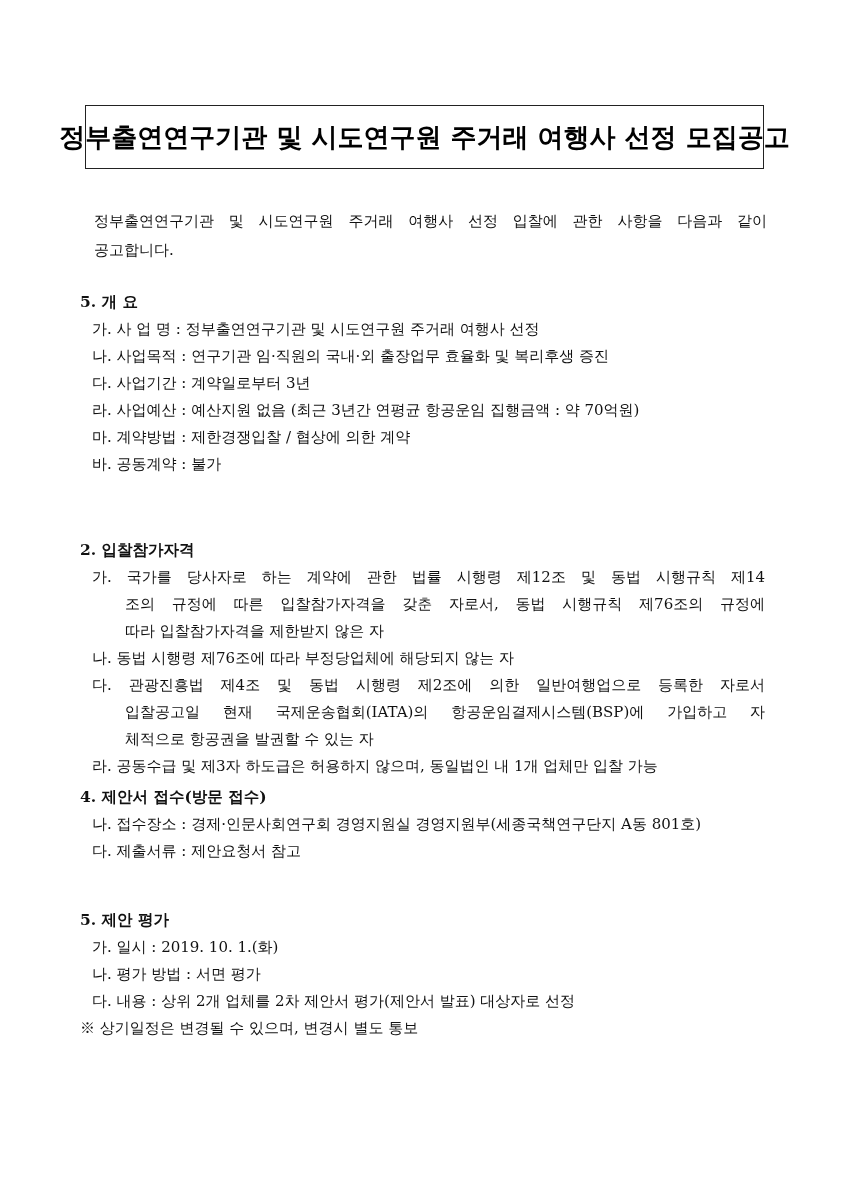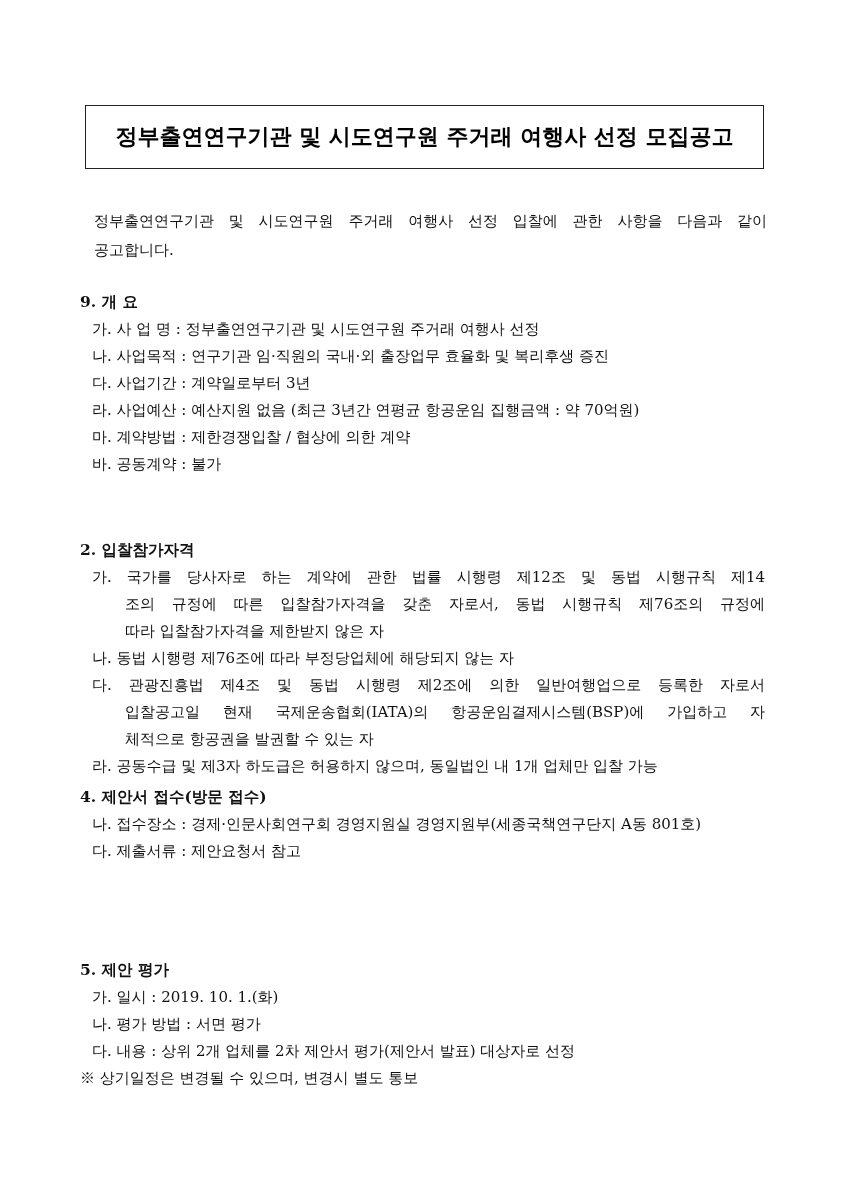--- a/index.html
+++ b/index.html
@@ -23,21 +23,21 @@
       height: 64px;
       border: 1.5px solid #222222;
       box-sizing: border-box;
       display: flex;
       align-items: center;
       justify-content: center;
     }
     .title-text {
       font-family: "DejaVu Sans", "Liberation Sans", sans-serif;
       font-weight: bold;
-      font-size: 22px;
+      font-size: 26px;
       letter-spacing: 0px;
       color: #000;
       white-space: nowrap;
     }
     .intro {
       position: absolute;
       left: 80px;
       top: 207px;
       width: 688px;
       font-size: 15px;
@@ -97,21 +97,21 @@
 <div class="title-box">
   <span class="title-text">정부출연연구기관 및 시도연구원 주거래 여행사 선정 모집공고</span>
 </div>
 
 <div class="intro">
   <span class="justify-line">정부출연연구기관 및 시도연구원 주거래 여행사 선정 입찰에 관한 사항을 다음과 같이</span>
   <span>공고합니다.</span>
 </div>
 
 <div class="section" style="top:288px;">
-  <div class="section-heading">9. 개 요</div>
+  <div class="section-heading">5. 개 요</div>
   <div class="item">가. 사 업 명 : 정부출연연구기관 및 시도연구원 주거래 여행사 선정</div>
   <div class="item">나. 사업목적 : 연구기관 임·직원의 국내·외 출장업무 효율화 및 복리후생 증진</div>
   <div class="item">다. 사업기간 : 계약일로부터 3년</div>
   <div class="item">라. 사업예산 : 예산지원 없음 (최근 3년간 연평균 항공운임 집행금액 : 약 70억원)</div>
   <div class="item">마. 계약방법 : 제한경쟁입찰 / 협상에 의한 계약</div>
   <div class="item">바. 공동계약 : 불가</div>
 </div>
 
 <div class="section" style="top:536px;">
   <div class="section-heading">2. 입찰참가자격</div>
@@ -128,19 +128,19 @@
   </div>
   <div class="item">라. 공동수급 및 제3자 하도급은 허용하지 않으며, 동일법인 내 1개 업체만 입찰 가능</div>
 </div>
 
 <div class="section" style="top:783px;">
   <div class="section-heading">4. 제안서 접수(방문 접수)</div>
   <div class="item">나. 접수장소 : 경제·인문사회연구회 경영지원실 경영지원부(세종국책연구단지 A동 801호)</div>
   <div class="item">다. 제출서류 : 제안요청서 참고</div>
 </div>
 
-<div class="section" style="top:956px;">
+<div class="section" style="top:906px;">
   <div class="section-heading">5. 제안 평가</div>
   <div class="item">가. 일시 : 2019. 10. 1.(화)</div>
   <div class="item">나. 평가 방법 : 서면 평가</div>
   <div class="item">다. 내용 : 상위 2개 업체를 2차 제안서 평가(제안서 발표) 대상자로 선정</div>
   <div class="note">※ 상기일정은 변경될 수 있으며, 변경시 별도 통보</div>
 </div>
 
 </body></html>

